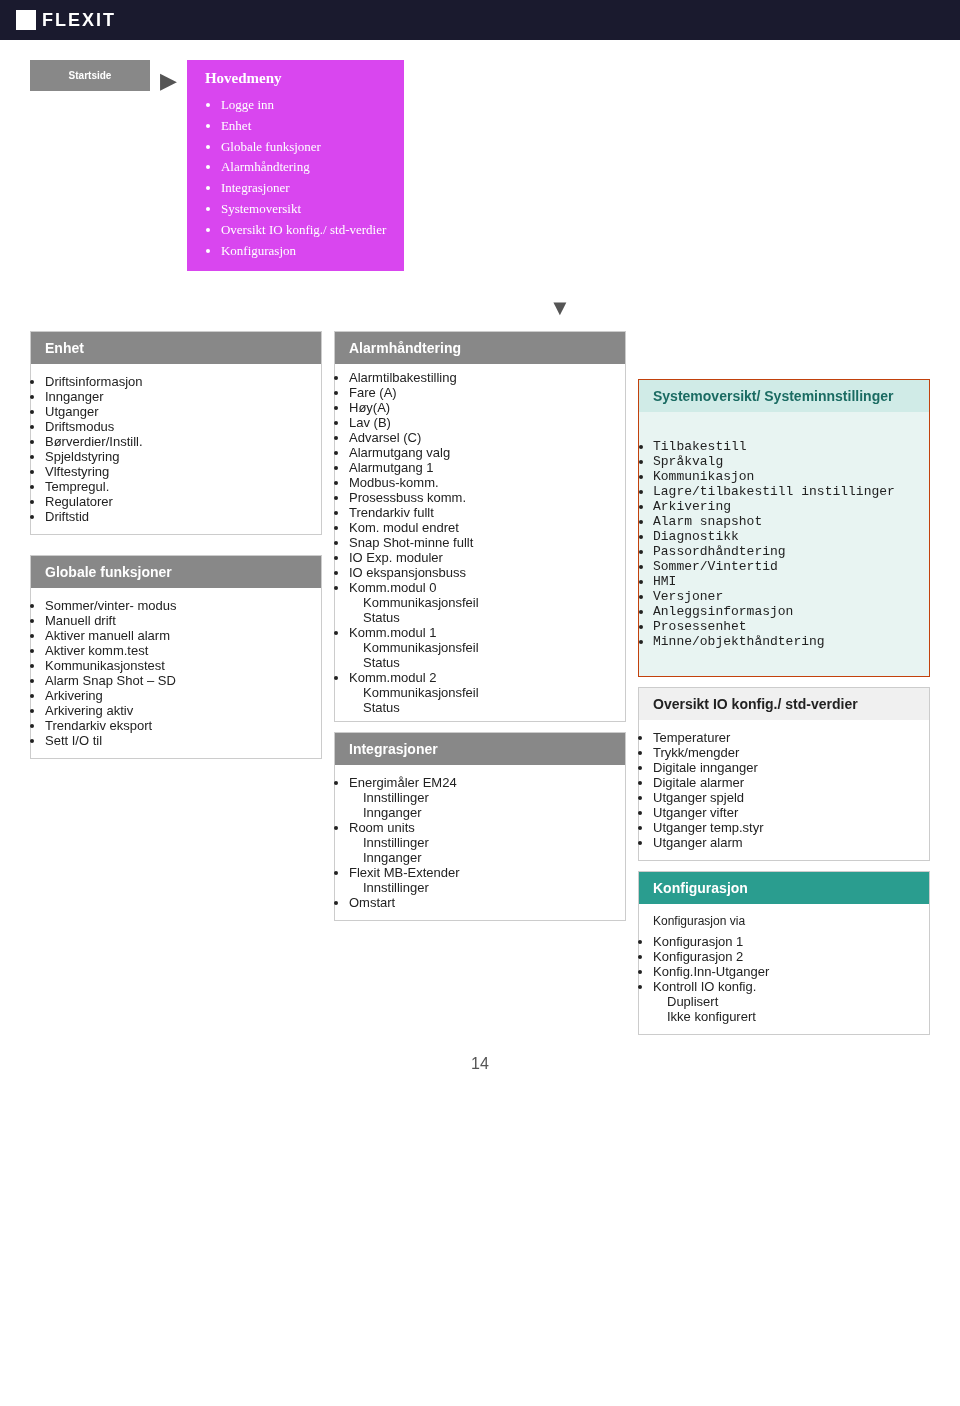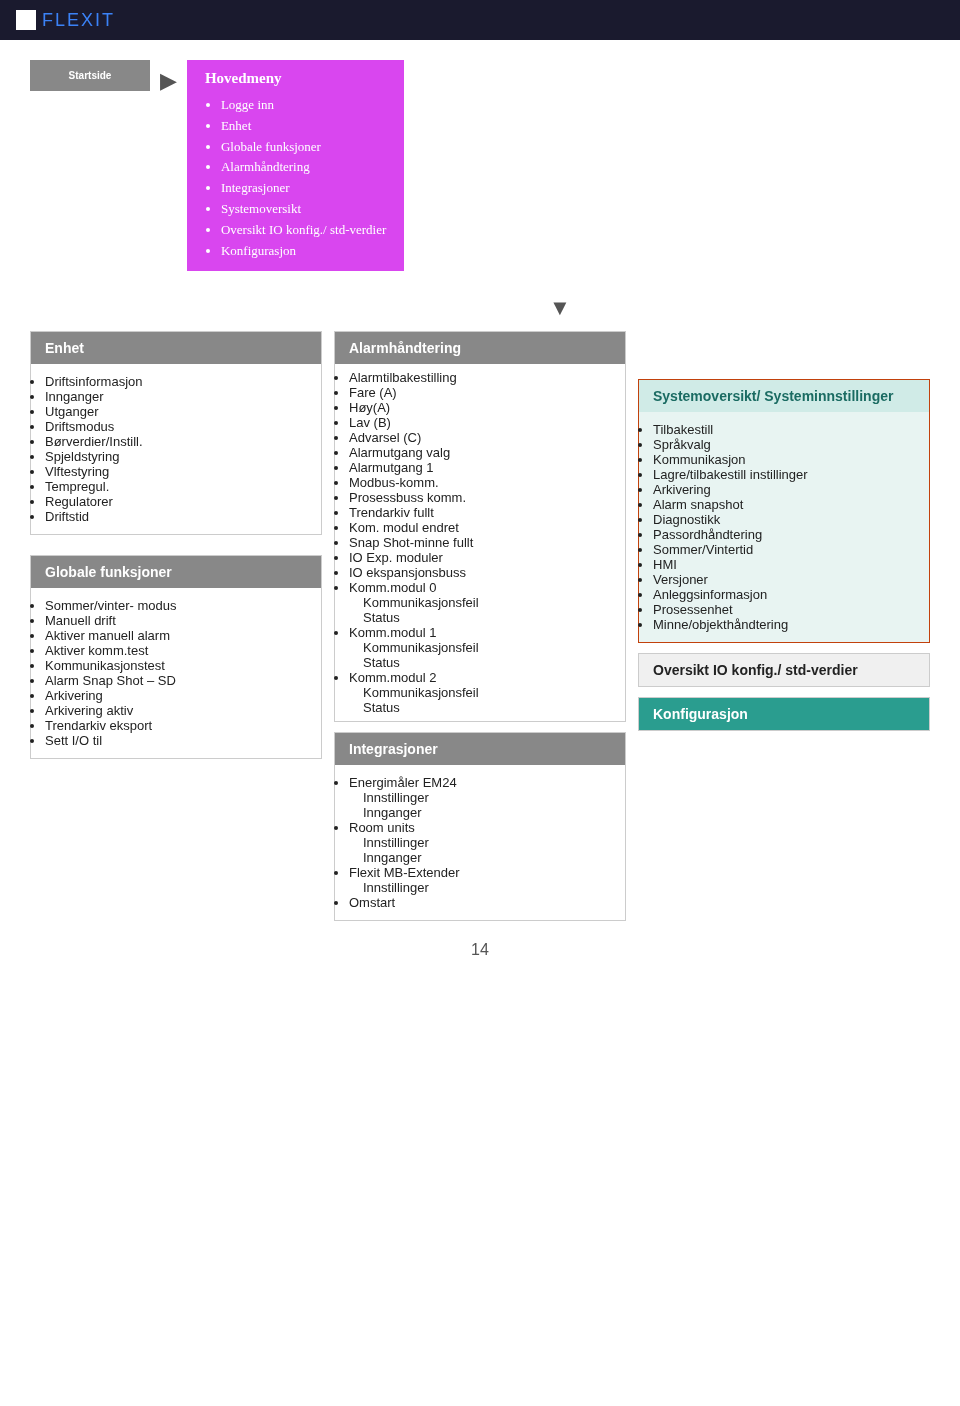--- a/index.html
+++ b/index.html
@@ -14,23 +14,23 @@
 
     
     .header {
       background: #1a1a2e;
       padding: 8px 16px;
       display: flex;
       align-items: center;
       height: 40px;
     }
     .logo-text {
-      color: #3b82f6;
+      color: #ffffff;
       font-size: 18px;
-      font-weight: normal;
+      font-weight: bold;
       letter-spacing: 2px;
     }
     .logo-icon {
       display: inline-block;
       width: 20px;
       height: 20px;
       background: #fff;
       margin-right: 6px;
       vertical-align: middle;
     }
@@ -108,21 +108,22 @@
       margin-top: 48px;
     }
     .box-teal-header .box-header {
       background: #d0ebe7;
       padding: 8px 14px;
       font-size: 14px;
       font-weight: bold;
       color: #1a6b62;
     }
     .box-teal-header .box-body {
-      padding: 10px 14px;
+      padding: 27px 14px;
+      font-family: Liberation Mono, monospace;
     }
 
     .box-gray-header {
       border: 1px solid #ccc;
       padding: 0;
     }
     .box-gray-header .box-header {
       background: #f0f0f0;
       padding: 8px 14px;
       font-size: 14px;
@@ -379,24 +380,47 @@
             <li>Versjoner</li>
             <li>Anleggsinformasjon</li>
             <li>Prosessenhet</li>
             <li>Minne/objekthåndtering</li>
           </ul>
         </div>
       </div>
 
       <div class="box-gray-header">
         <div class="box-header">Oversikt IO konfig./ std-verdier</div>
+        <div class="box-body">
+          <ul>
+            <li>Temperaturer</li>
+            <li>Trykk/mengder</li>
+            <li>Digitale innganger</li>
+            <li>Digitale alarmer</li>
+            <li>Utganger spjeld</li>
+            <li>Utganger vifter</li>
+            <li>Utganger temp.styr</li>
+            <li>Utganger alarm</li>
+          </ul>
+        </div>
       </div>
 
       <div class="box-konfig-header">
         <div class="box-header">Konfigurasjon</div>
+        <div class="box-body">
+          <p style="margin-bottom:6px; font-size:12px;">Konfigurasjon via</p>
+          <ul>
+            <li>Konfigurasjon 1</li>
+            <li>Konfigurasjon 2</li>
+            <li>Konfig.Inn-Utganger</li>
+            <li>Kontroll IO konfig.</li>
+            <li class="indent" style="list-style:none; padding-left:14px;">Duplisert</li>
+            <li class="indent" style="list-style:none; padding-left:14px;">Ikke konfigurert</li>
+          </ul>
+        </div>
       </div>
     </div>
 
   </div>
 
   <div class="page-number">14</div>
 
 </div>
 
 </body></html>

